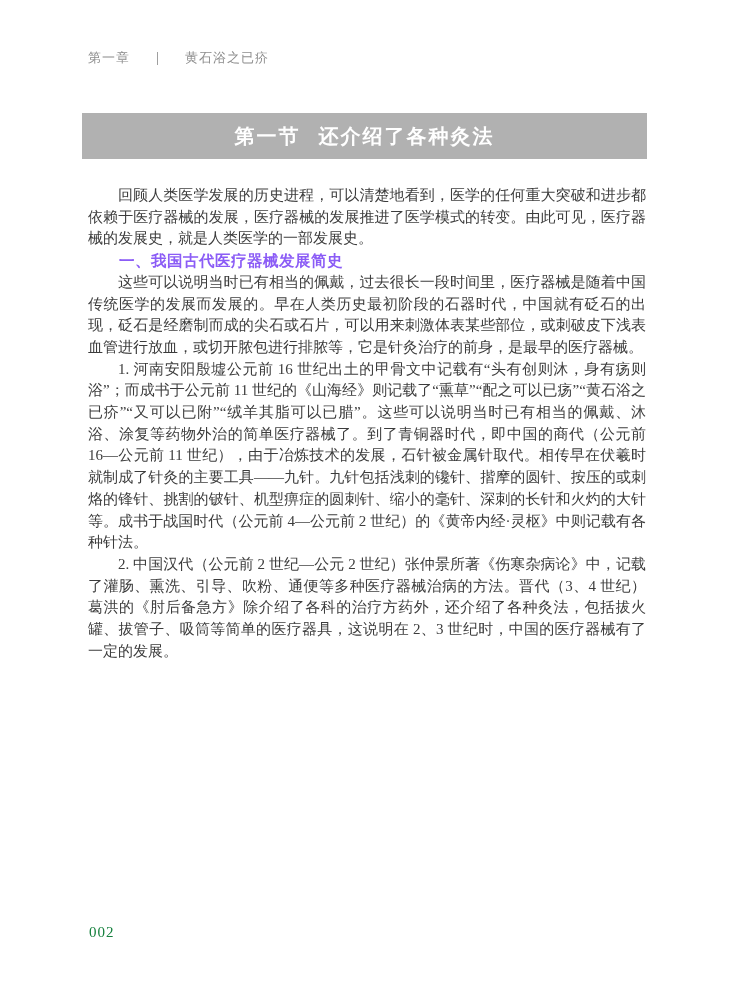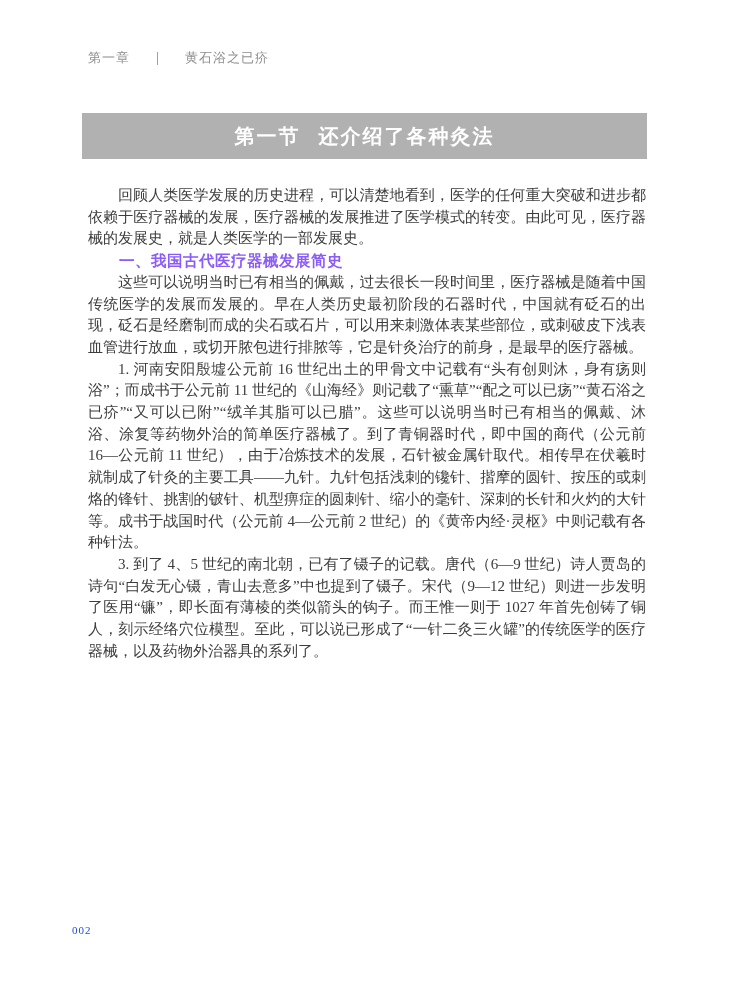--- a/index.html
+++ b/index.html
@@ -69,24 +69,24 @@
     font-family: "Liberation Sans", "DejaVu Sans", sans-serif;
     font-weight: bold;
     font-size: 15.5px;
     color: #8b5cf6;
     margin: 9px 0 5px 0;
     text-indent: 0;
     letter-spacing: 0.5px;
   }
   .page-number {
     position: absolute;
-    left: 72px;
+    left: 89px;
     top: 924px;
-    font-size: 11px;
-    color: #1d4ed8;
+    font-size: 15px;
+    color: #15803d;
     letter-spacing: 1px;
   }
 </style>
 </head>
 <body>
 
 <div class="page">
 
   <div class="running-header">
     <span>第一章</span>
@@ -97,18 +97,18 @@
   <div class="section-banner">
     <span class="sec-no">第一节</span>
     <span>还介绍了各种灸法</span>
   </div>
 
   <div class="content">
     <p>回顾人类医学发展的历史进程，可以清楚地看到，医学的任何重大突破和进步都依赖于医疗器械的发展，医疗器械的发展推进了医学模式的转变。由此可见，医疗器械的发展史，就是人类医学的一部发展史。</p>
     <p class="subsection-heading">一、我国古代医疗器械发展简史</p>
     <p>这些可以说明当时已有相当的佩戴，过去很长一段时间里，医疗器械是随着中国传统医学的发展而发展的。早在人类历史最初阶段的石器时代，中国就有砭石的出现，砭石是经磨制而成的尖石或石片，可以用来刺激体表某些部位，或刺破皮下浅表血管进行放血，或切开脓包进行排脓等，它是针灸治疗的前身，是最早的医疗器械。</p>
     <p>1. 河南安阳殷墟公元前 16 世纪出土的甲骨文中记载有“头有创则沐，身有疡则浴”；而成书于公元前 11 世纪的《山海经》则记载了“熏草”“配之可以已疡”“黄石浴之已疥”“又可以已附”“绒羊其脂可以已腊”。这些可以说明当时已有相当的佩戴、沐浴、涂复等药物外治的简单医疗器械了。到了青铜器时代，即中国的商代（公元前 16—公元前 11 世纪），由于冶炼技术的发展，石针被金属针取代。相传早在伏羲时就制成了针灸的主要工具——九针。九针包括浅刺的镵针、揩摩的圆针、按压的或刺烙的锋针、挑割的铍针、机型痹症的圆刺针、缩小的毫针、深刺的长针和火灼的大针等。成书于战国时代（公元前 4—公元前 2 世纪）的《黄帝内经·灵枢》中则记载有各种针法。</p>
-    <p>3. 到了 4、5 世纪的南北朝，已有了镊子的记载。唐代（6—9 世纪）诗人贾岛的诗句“白发无心镊，青山去意多”中也提到了镊子。宋代（9—12 世纪）则进一步发明了医用“镰”，即长面有薄棱的类似箭头的钩子。而王惟一则于 1027 年首先创铸了铜人，刻示经络穴位模型。至此，可以说已形成了“一针二灸三火罐”的传统医学的医疗器械，以及药物外治器具的系列了。</p>
+    <p>2. 中国汉代（公元前 2 世纪—公元 2 世纪）张仲景所著《伤寒杂病论》中，记载了灌肠、熏洗、引导、吹粉、通便等多种医疗器械治病的方法。晋代（3、4 世纪）葛洪的《肘后备急方》除介绍了各科的治疗方药外，还介绍了各种灸法，包括拔火罐、拔管子、吸筒等简单的医疗器具，这说明在 2、3 世纪时，中国的医疗器械有了一定的发展。</p>
   </div>
 
   <div class="page-number">002</div>
 
 </div>
 
 </body></html>

